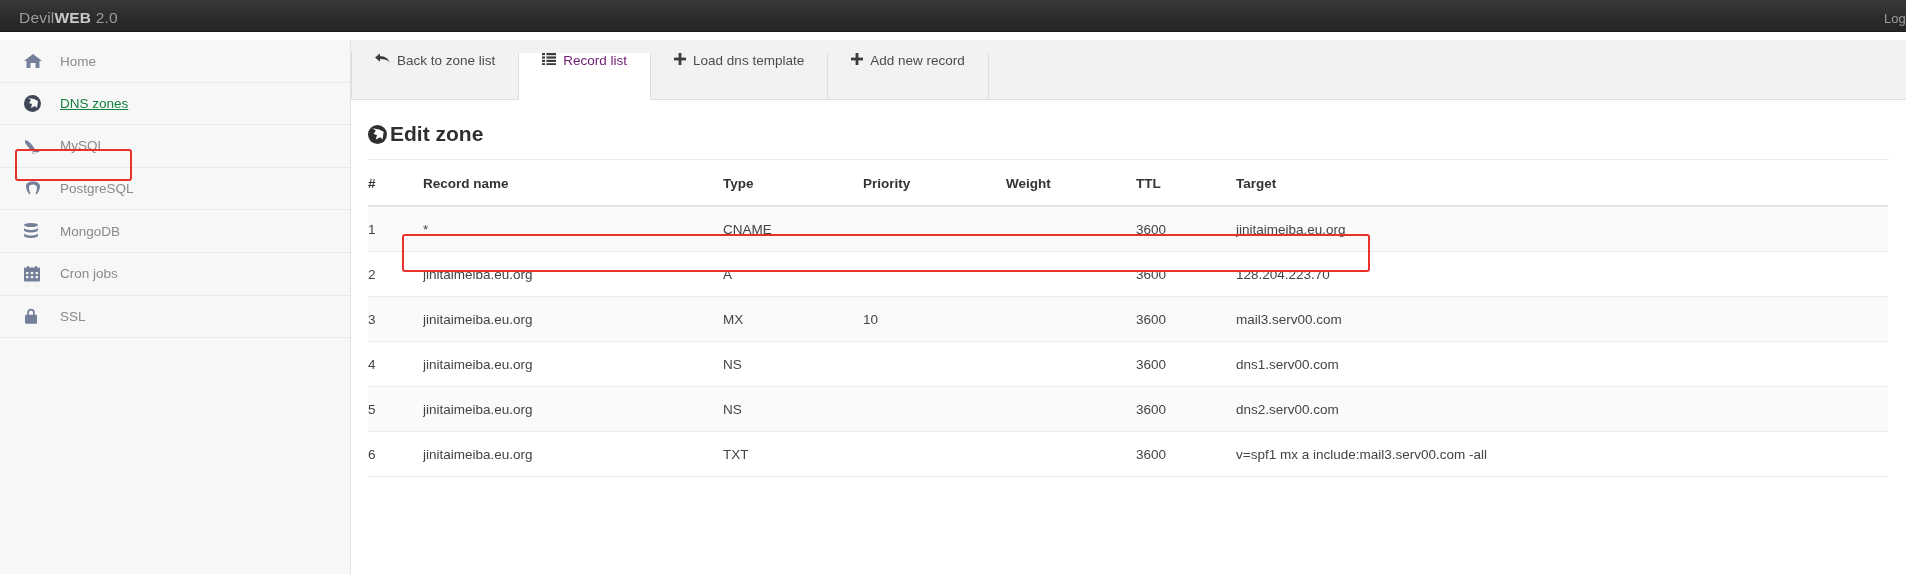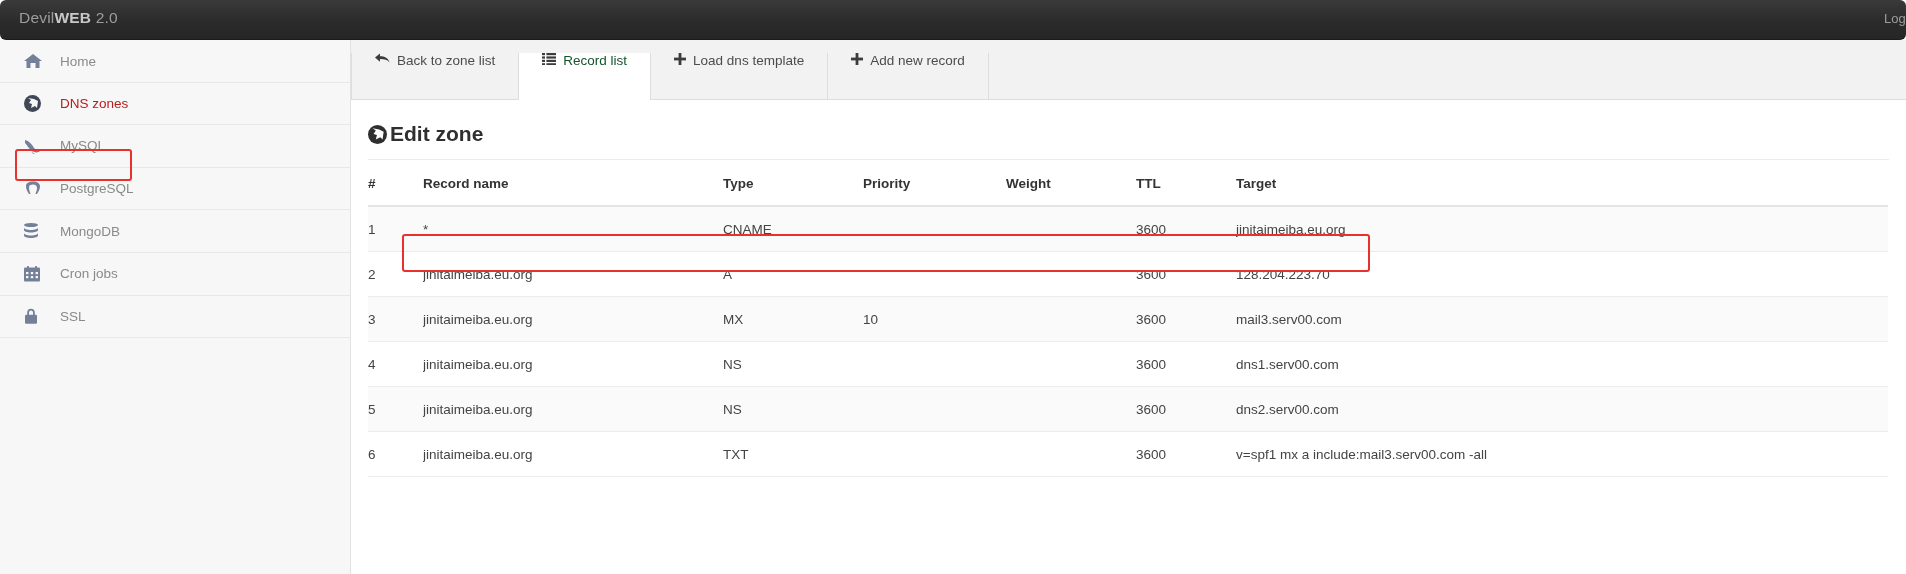--- a/index.html
+++ b/index.html
@@ -13,25 +13,24 @@
     background: #ffffff;
     font-family: "Liberation Sans", sans-serif;
     -webkit-font-smoothing: antialiased;
   }
 
   
   .topbar {
     position: absolute;
     top: 0; left: 0;
     width: 1906px;
-    height: 40px;
+    height: 32px;
     background: linear-gradient(to bottom, #3a3a3a 0%, #2b2b2b 55%, #262626 100%);
     border-bottom: 1px solid #1c1c1c;
     z-index: 30;
-    border-radius: 6px;
   }
   .brand {
     position: absolute;
     left: 19px;
     top: 9px;
     font-size: 15.5px;
     color: #9d9d9d;
     letter-spacing: .2px;
     white-space: nowrap;
   }
@@ -77,21 +76,21 @@
     justify-content: flex-start;
     color: #74809a;
     margin-right: 10px;
   }
   .nav-item .ico svg { display: block; fill: #74809a; }
   .nav-item .lbl {
     font-size: 13.5px;
     color: #8a8a8a;
     white-space: nowrap;
   }
-  .nav-item.active .lbl { color: #b91c1c; }
+  .nav-item.active .lbl { color: #15803d; text-decoration: underline; }
   .nav-item.active .ico svg { fill: #3f4756; }
 
   
   .hl-box {
     position: absolute;
     border: 2.5px solid #e8312c;
     border-radius: 3px;
     pointer-events: none;
     z-index: 25;
   }
@@ -125,21 +124,21 @@
     font-size: 13.5px;
     color: #4c4c4c;
     background: #f2f2f2;
     border-right: 1px solid #dddddd;
     cursor: pointer;
     white-space: nowrap;
   }
   .tab:first-child { border-left: 1px solid #dddddd; }
   .tab.active {
     background: #ffffff;
-    color: #14532d;
+    color: #701a75;
     position: relative;
   }
   .tab.active::after {
     content: "";
     position: absolute;
     left: 0; right: 0; bottom: -1px;
     height: 1px;
     background: #ffffff;
   }
   .tab .ticon {

